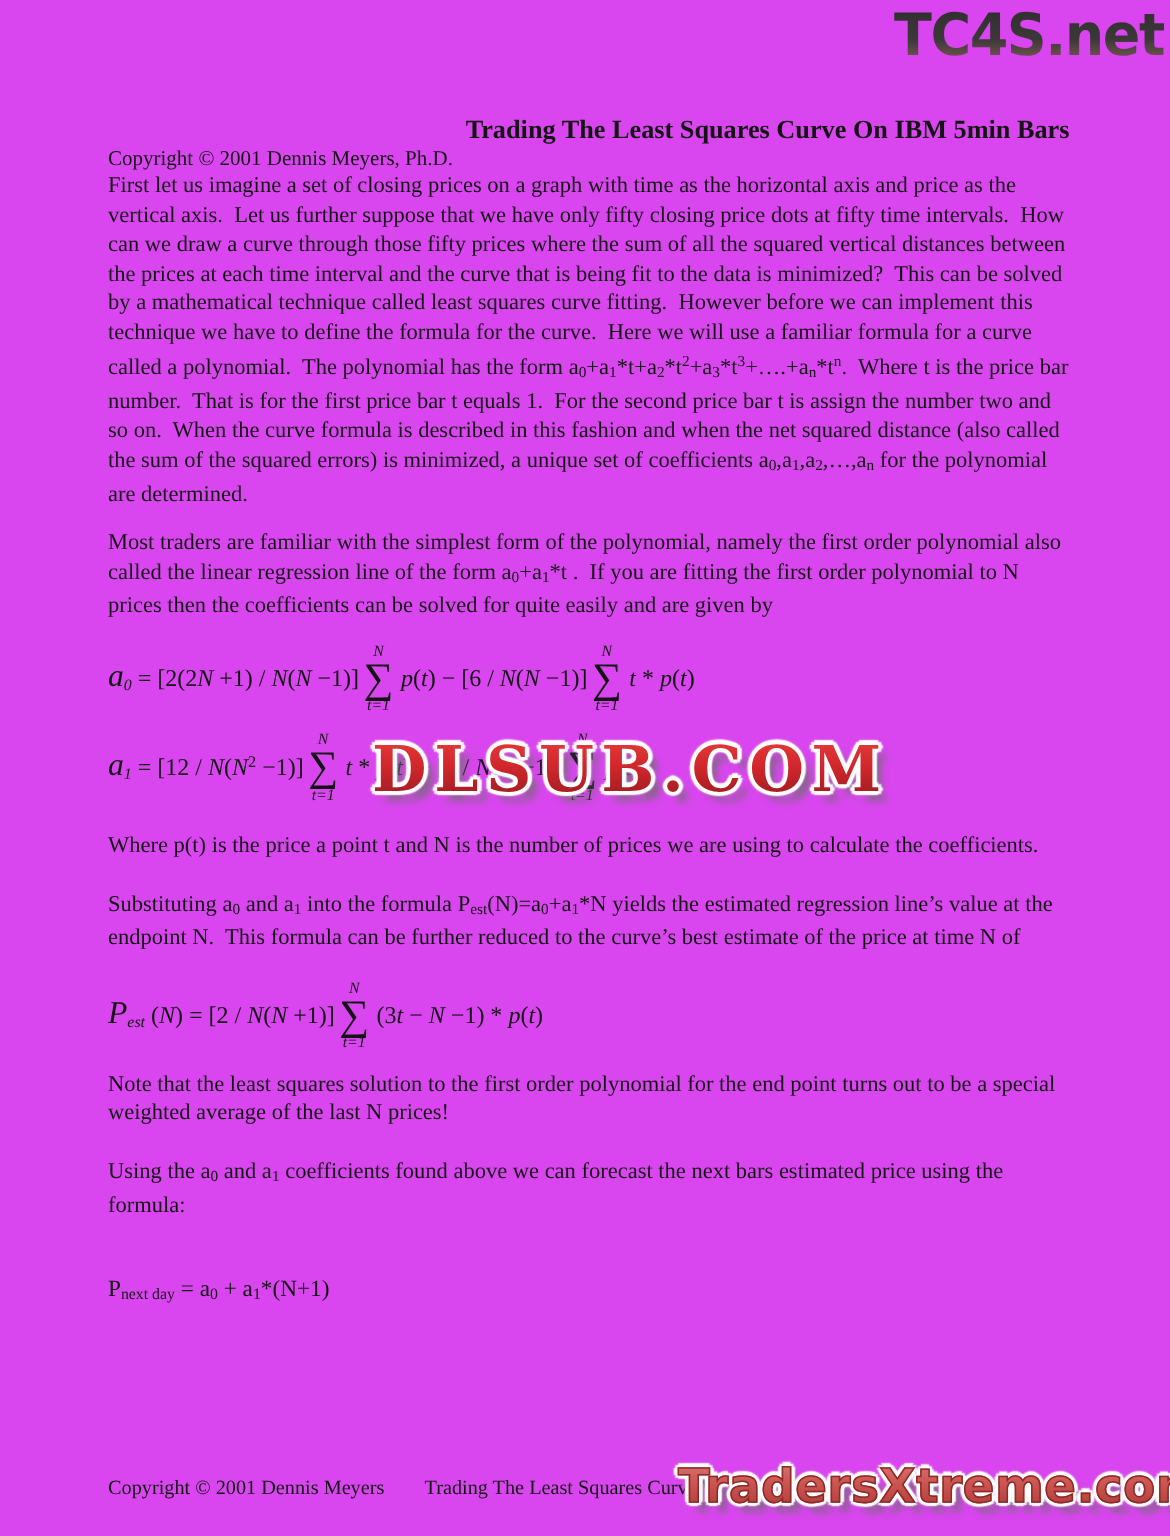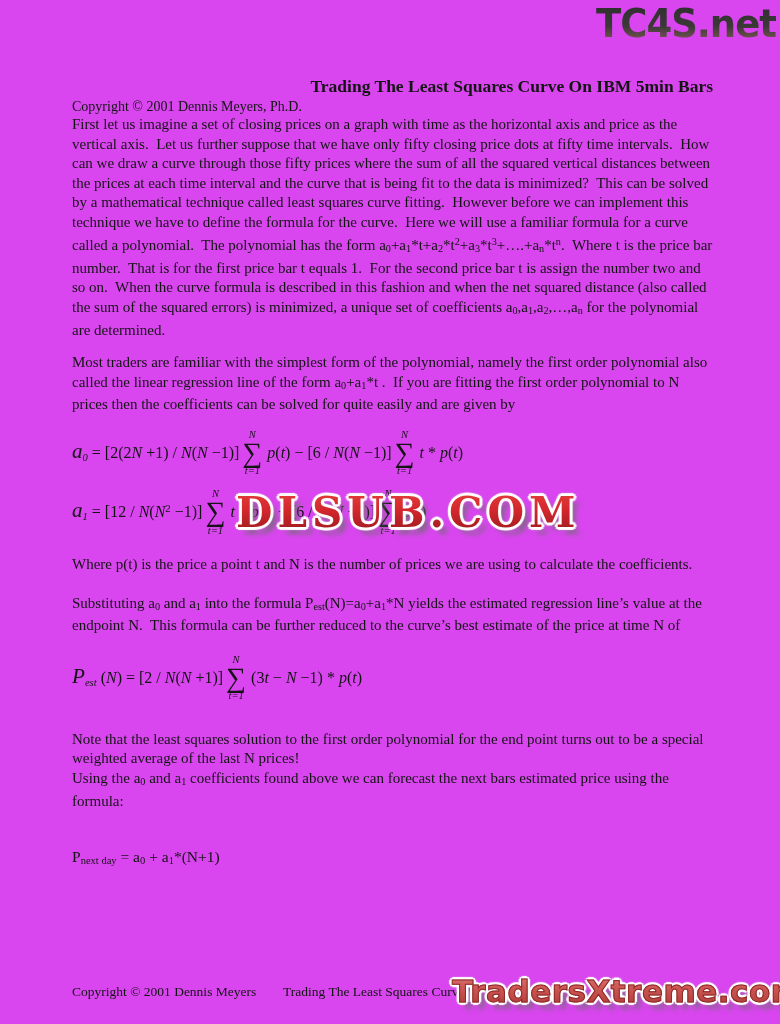--- a/index.html
+++ b/index.html
@@ -35,22 +35,22 @@
   }
   .para{
     font-size:15px;
     line-height:19.5px;
     margin:0;
     white-space:pre-wrap;
   }
   #para2{margin-top:13px;}
   #para3{margin-top:14px;}
   #para4{margin-top:19px;}
-  #para5{margin-top:21px;}
-  #para6{}
+  #para5{margin-top:5px;}
+  #para6{margin-top:19px;}
   #pnext{margin-top:36px;white-space:pre-wrap;font-size:15.5px;}
 
   
   .r-sub{font-size:0.68em;vertical-align:-0.22em;}
   .r-sup{font-size:0.68em;vertical-align:0.5em;}
   .r-v{font-style:italic;}
   .r-vsub{font-size:0.66em;vertical-align:-0.28em;font-style:italic;}
   .r-lead{font-size:1.32em;font-style:italic;}
 
   
@@ -101,21 +101,21 @@
     position:absolute;left:0;top:0;
     color:#ffffff;
     text-shadow:
       -3px 0 1px #fff, 3px 0 1px #fff, 0 -3px 1px #fff, 0 3px 1px #fff,
       -2px -2px 1px #fff, 2px -2px 1px #fff, -2px 2px 1px #fff, 2px 2px 1px #fff,
       6px 7px 5px rgba(110,110,110,0.75);
   }
   .wm .layer-fill{position:relative;}
 
   .wm-dlsub{
-    left:236px;top:487px;
+    left:248px;top:487px;
     font-family:"DejaVu Serif", serif;
     font-weight:bold;
     font-size:42px;
     line-height:52px;
     letter-spacing:5px;
   }
   .wm-dlsub .layer-fill{color:#c4232a;}
 
   .wm-tx{
     left:452px;top:969px;

